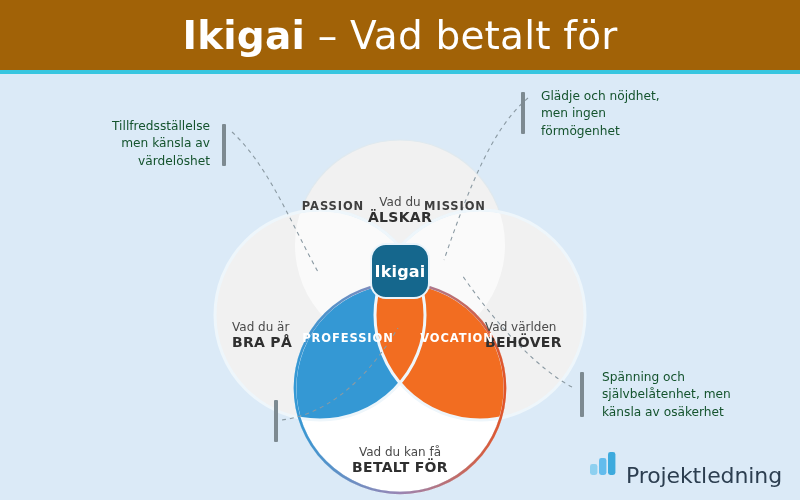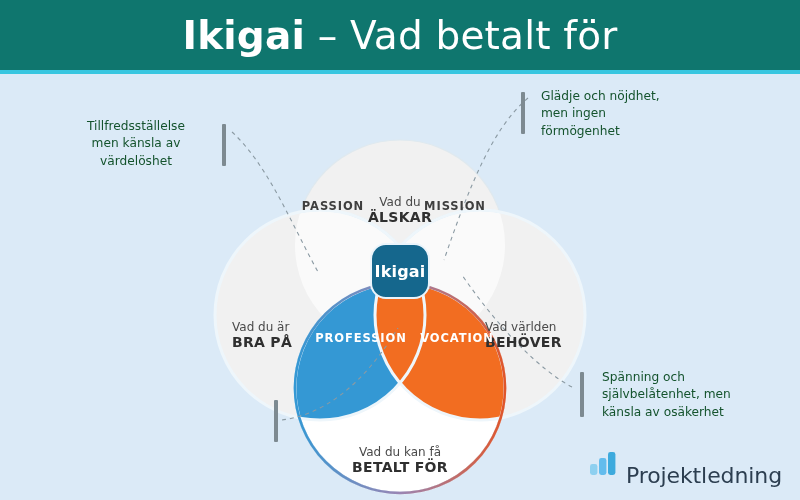--- a/index.html
+++ b/index.html
@@ -22,21 +22,21 @@
     background: #dbeaf7;
     overflow: hidden;
   }
 
   
   #header {
     position: absolute;
     left: 0; top: 0;
     width: 800px;
     height: 70px;
-    background: #0f766e;
+    background: #a16207;
     display: flex;
     align-items: center;
     justify-content: center;
   }
   #header-accent {
     position: absolute;
     left: 0; top: 70px;
     width: 800px;
     height: 4px;
     background: #37c6e0;
@@ -244,28 +244,28 @@
     <div class="vl-strong">BEHÖVER</div>
   </div>
 
   <div class="venn-label" style="left:340px; top:445px; width:120px;">
     <div class="vl-small">Vad du kan få</div>
     <div class="vl-strong">BETALT FÖR</div>
   </div>
 
   <div class="seg-label seg-dark" style="left:288px; top:199px; width:90px;">PASSION</div>
   <div class="seg-label seg-dark" style="left:410px; top:199px; width:90px;">MISSION</div>
-  <div class="seg-label seg-white" style="left:311px; top:331px; width:100px;">PROFESSION</div>
+  <div class="seg-label seg-white" style="left:298px; top:331px; width:100px;">PROFESSION</div>
   <div class="seg-label seg-white" style="left:412px; top:331px; width:90px;text-align:center;">VOCATION</div>
 
   <div id="ikigai-chip" style="left:370px; top:243px;">
     <span>Ikigai</span>
   </div>
 
-  <div class="annot annot-right-align" style="left:62px; top:118px; width:148px;text-align:center;">Tillfredsställelse
+  <div class="annot annot-right-align" style="left:62px; top:118px; width:148px;">Tillfredsställelse
 men känsla av
 värdelöshet</div>
   <div class="annot-bar" style="left:222px; top:124px; height:42px;"></div>
 
   <div class="annot annot-left-align" style="left:541px; top:88px; width:180px;">Glädje och nöjdhet,
 men ingen
 förmögenhet</div>
   <div class="annot-bar" style="left:521px; top:92px; height:42px;"></div>
 
   <div class="annot annot-left-align" style="left:602px; top:369px; width:190px;">Spänning och

